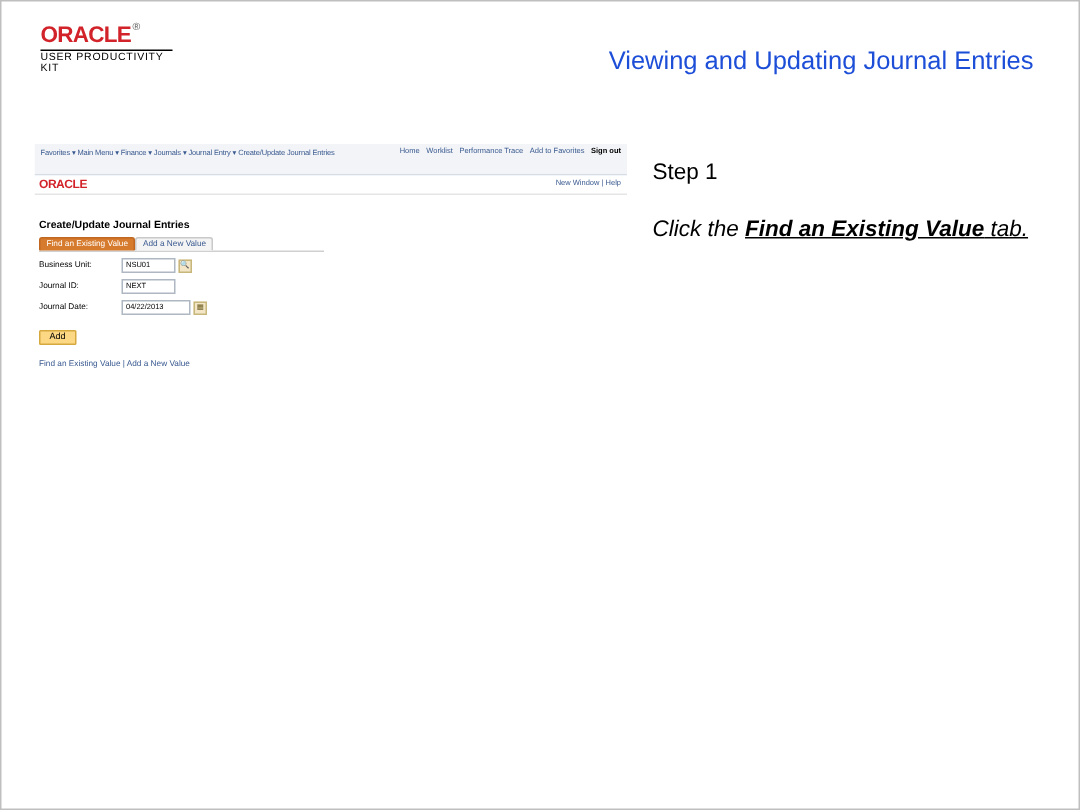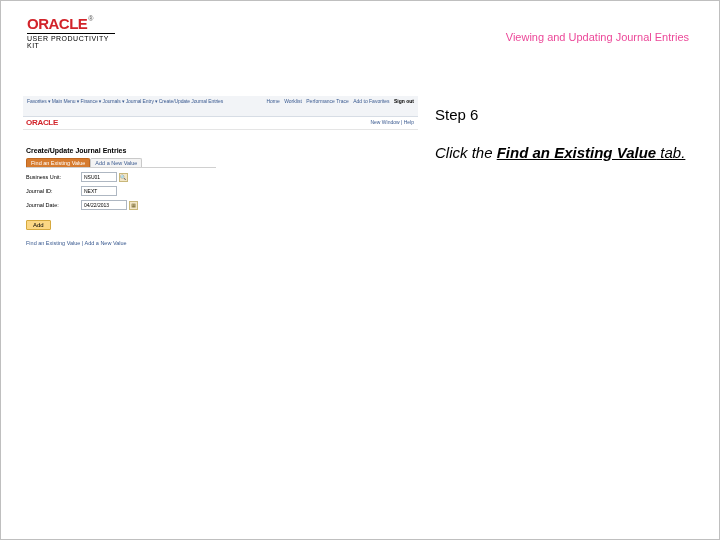--- a/index.html
+++ b/index.html
@@ -49,22 +49,22 @@
     color: #000;
     border-top: 1px solid #000;
     padding-top: 1px;
     margin-top: 1px;
     width: 88px;
   }
   .header-title {
     position: absolute;
     right: 30px;
     top: 30px;
-    font-size: 11px;
-    color: #ec4899;
+    font-size: 17px;
+    color: #1d4ed8;
   }
   
   .body {
     position: absolute;
     left: 0;
     right: 0;
     top: 95px;
     bottom: 0;
     display: flex;
   }
@@ -291,20 +291,20 @@
           <span class="lookup">▦</span>
         </div>
         
         <span class="add-btn">Add</span>
         
         <div class="footer-link">Find an Existing Value | Add a New Value</div>
       </div>
     </div>
 
     <div class="right-col">
-      <div class="step-label">Step 6</div>
+      <div class="step-label">Step 1</div>
       <div class="instruction">
         <span>Click the </span><span class="bold-u">Find an Existing Value</span><span class="u"> tab.</span>
       </div>
     </div>
   </div>
 
 </div>
 
 </body></html>

